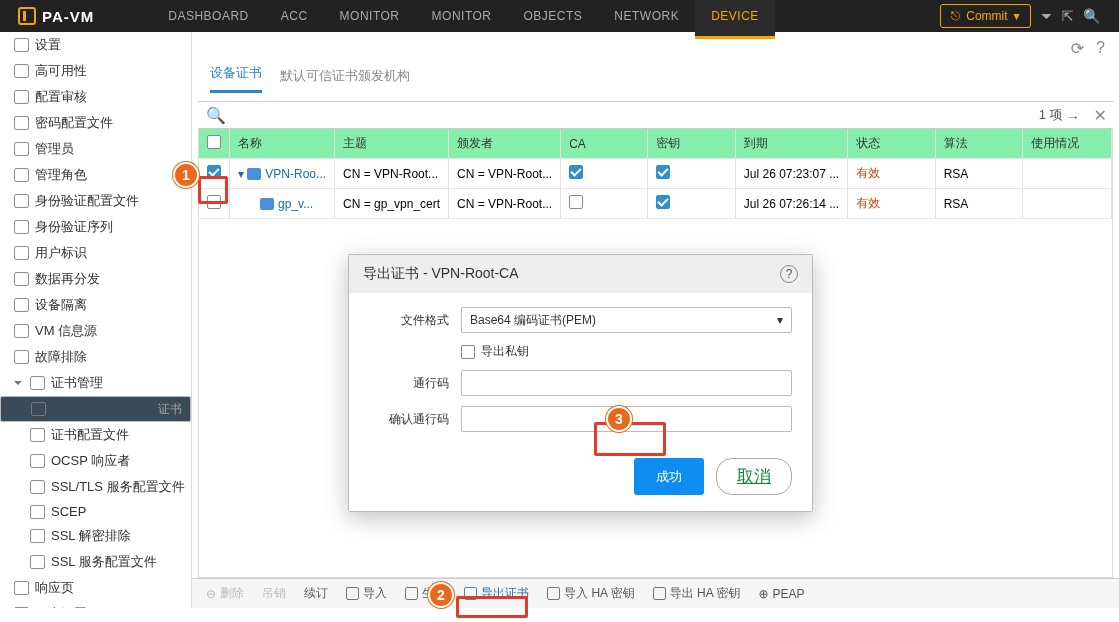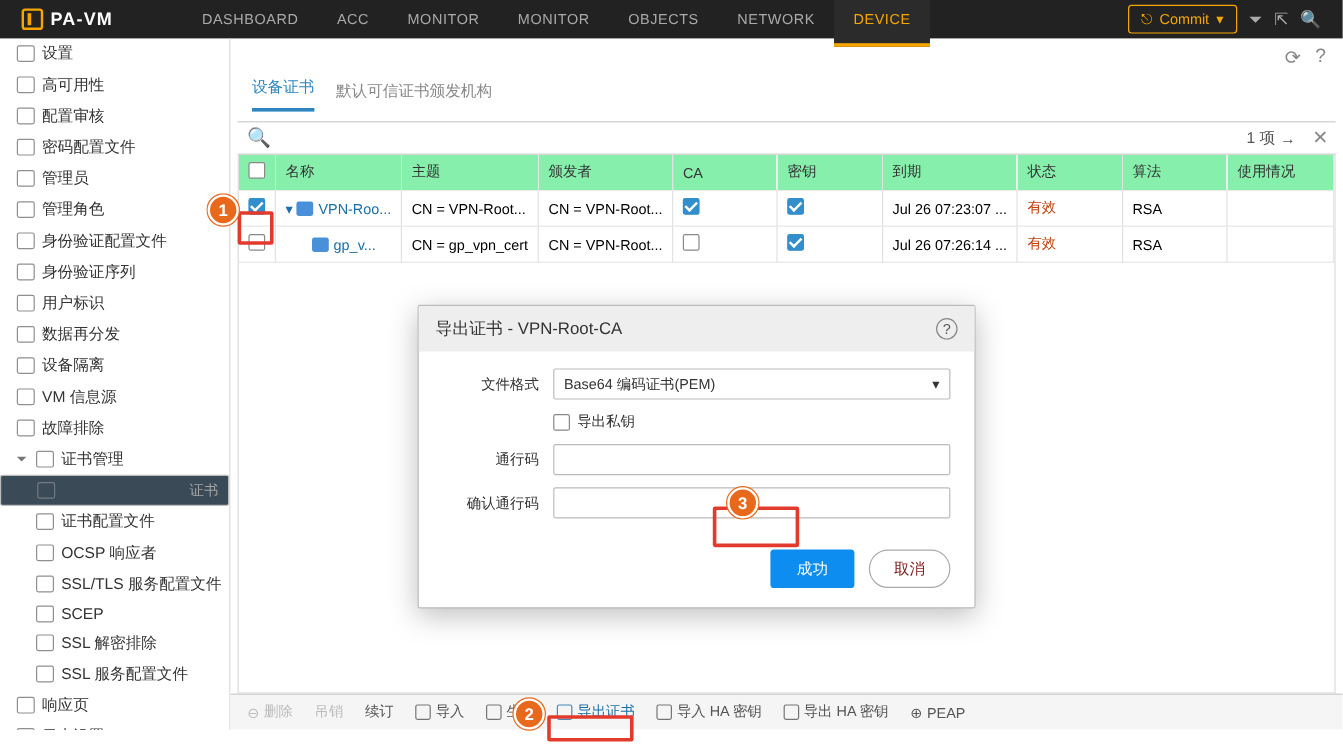--- a/index.html
+++ b/index.html
@@ -61,21 +61,21 @@
 .modal-hd { background: #eee; padding: 10px 14px; display: flex; align-items: center; justify-content: space-between; font-size: 14px; color: #333; }
 .modal-hd .help { width: 18px; height: 18px; border: 1px solid #888; border-radius: 50%; display: flex; align-items: center; justify-content: center; font-size: 12px; color: #555; cursor: pointer; }
 .modal-bd { padding: 14px 20px 6px; font-size: 12px; color: #333; }
 .frow { display: flex; align-items: center; gap: 12px; margin-bottom: 10px; }
 .frow label { width: 80px; text-align: right; color: #333; }
 .frow .field { flex: 1; }
 .sel, .txt { width: 100%; height: 26px; border: 1px solid #bbb; border-radius: 2px; padding: 0 8px; font-size: 12px; background: #fff; }
 .sel { display: flex; align-items: center; justify-content: space-between; }
 .modal-ft { display: flex; justify-content: flex-end; gap: 12px; padding: 10px 20px 16px; }
 .btn-primary { background: #0d8df0; color: #fff; border: none; padding: 6px 22px; border-radius: 3px; font-size: 13px; cursor: pointer; }
-.btn-default { background: #fff; color: #7f1d1d; border: 1px solid #aaa; padding: 6px 20px; border-radius: 16px; font-size: 13px; cursor: pointer; }
+.btn-default { background: #fff; color: #15803d; border: 1px solid #aaa; padding: 6px 20px; border-radius: 16px; font-size: 17px; cursor: pointer; text-decoration: underline; }
 
 
 .marker { position: absolute; width: 26px; height: 26px; background: #e8691b; border: 2px solid #fff; border-radius: 50%; color: #fff; font-weight: bold; display: flex; align-items: center; justify-content: center; font-size: 14px; box-shadow: 0 0 0 1px #e8691b; z-index: 50; }
 .hl { position: absolute; border: 3px solid #e23b2e; border-radius: 2px; z-index: 49; pointer-events: none; }
 </style>
 </head>
 <body>
 
 <div class="topbar">
   <div class="logo">

